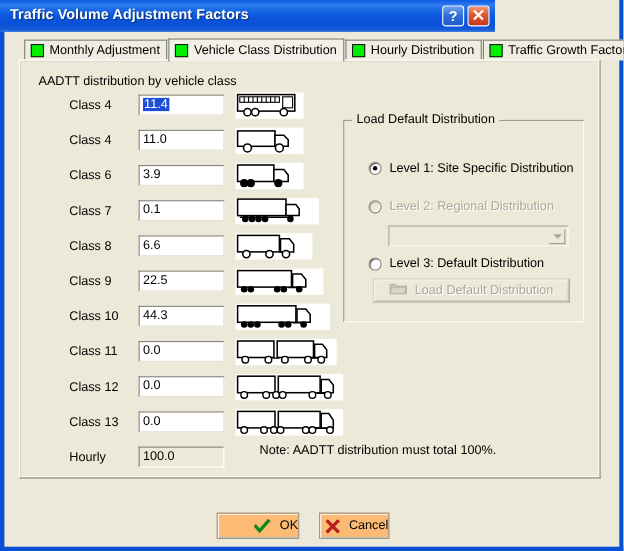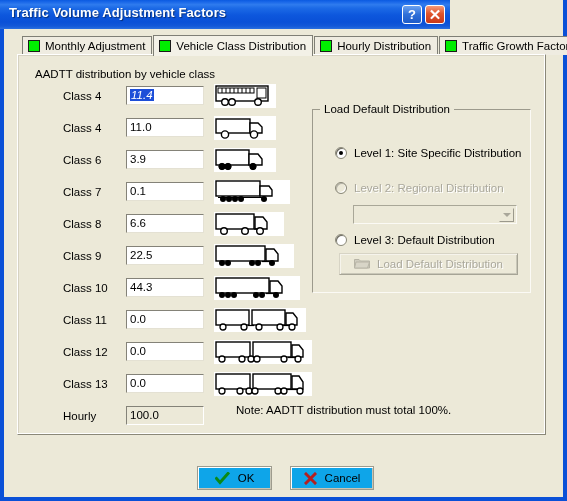--- a/index.html
+++ b/index.html
@@ -181,21 +181,20 @@
     color: #000000;
     line-height: 17px;
     padding-left: 3px;
     font-family: "Liberation Sans", sans-serif;
     cursor: text;
   }
   .row-input.selected .val {
     background: #1d4ed8;
     color: #ffffff;
     padding: 0 1px;
-    font-style: italic;
   }
   .row-input.readonly {
     background: #ece9d8;
     border-right-color: #ffffff;
     border-bottom-color: #ffffff;
     color: #000000;
   }
   .row-icon {
     position: absolute;
     left: 196px;
@@ -334,33 +333,33 @@
     font-size: 11.5px;
     color: #000000;
     white-space: nowrap;
   }
 
   
   .btn {
     position: absolute;
     height: 24px;
     box-sizing: border-box;
-    background: #0ea5e9;
+    background: #fdba74;
     border: 1px solid #9d9b8d;
     box-shadow: inset 1px 1px 0 #ffffff, inset -1px -1px 0 #c7c5b5;
     display: flex;
     align-items: center;
-    justify-content: center;
+    justify-content: flex-end;
     font-size: 11.5px;
     color: #000000;
     cursor: default;
   }
   .btn .glyph { margin-right: 8px; display: flex; }
   .btn-ok { left: 197px; top: 466px; width: 75px; }
-  .btn-cancel { left: 290px; top: 466px; width: 84px; }
+  .btn-cancel { left: 290px; top: 466px; width: 64px; }
   .btn-label { line-height: 12px; }
 </style>
 </head>
 <body>
 
 <div id="app">
   <div class="win-frame"></div>
 
   <div class="titlebar">
     <div class="title-text">Traffic Volume Adjustment Factors</div>

